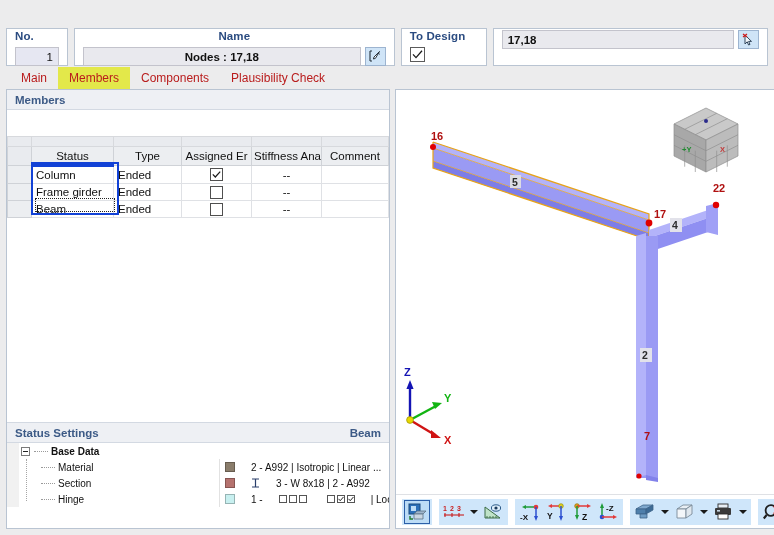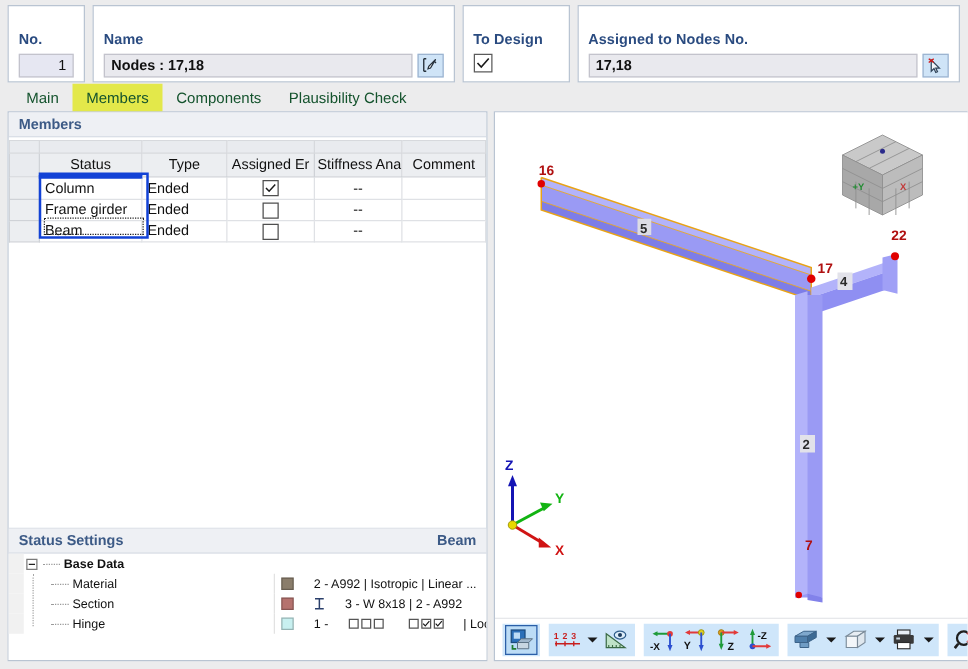--- a/index.html
+++ b/index.html
@@ -7,24 +7,24 @@
     width:774px;height:535px;overflow:hidden;
     background:#ececed;
     font-family:"Liberation Sans", sans-serif;
     font-size:11.5px;color:#111;
     -webkit-font-smoothing:antialiased;
   }
   .app{position:relative;width:774px;height:535px;box-sizing:border-box;}
 
   
   .hdr{display:flex;gap:6px;padding:4px 6px 0 6px;box-sizing:border-box;height:66px;}
-  .hdr-card{background:#fff;border:1px solid #b9c4d2;box-sizing:border-box;padding:21px 8px 6px 8px;}
+  .hdr-card{background:#fff;border:1px solid #b9c4d2;box-sizing:border-box;padding:1px 8px 6px 8px;margin-top:24px;}
   .hdr-card .cap{color:#2a4b80;font-weight:bold;font-size:11.5px;margin-bottom:5px;letter-spacing:.1px;}
   .no-card{width:62px;}
-  .name-card{flex:1 1 auto;}
+  .name-card{flex:1 1 auto;text-align:center;}
   .design-card{width:86px;}
   .nodes-card{flex:1 1 auto;}
 
   .field{
     background:#e9e9ee;border:1px solid #c3c3cc;height:19px;line-height:19px;
     box-sizing:border-box;padding:0 5px;font-size:11.5px;color:#111;
   }
   .field.num{background:#e6e7f2;text-align:right;}
   .fieldrow{display:flex;align-items:stretch;gap:4px;}
   .fieldrow .field{flex:1 1 auto;font-weight:bold;}
@@ -35,40 +35,40 @@
   .chkbig{
     width:15px;height:15px;border:1px solid #5b5b5b;background:#fff;box-sizing:border-box;
     display:flex;align-items:center;justify-content:center;margin-top:1px;
   }
   .chkbig svg{display:block;}
 
   
   .tabs{display:flex;align-items:flex-end;height:23px;padding-left:10px;box-sizing:border-box;
         position:relative;}
   .tab{
-    height:22px;line-height:22px;padding:0 11px;font-size:12px;color:#14532d;
+    height:22px;line-height:22px;padding:0 11px;font-size:12px;color:#b91c1c;
     background:transparent;box-sizing:border-box;cursor:default;white-space:nowrap;
   }
   .tab.active{background:#e3e84a;}
 
   
   .main{display:flex;gap:0;padding:0 6px 6px 6px;box-sizing:border-box;height:446px;}
   .left{width:384px;box-sizing:border-box;background:#fff;border:1px solid #b9c4d2;
         display:flex;flex-direction:column;}
   .right{flex:1 1 auto;margin-left:5px;box-sizing:border-box;background:#fff;
          border:1px solid #b9c4d2;display:flex;flex-direction:column;}
 
   
   .sec-title{
     background:#eef0f4;color:#3c5a86;font-weight:bold;font-size:11.5px;
     padding:4px 8px 3px 8px;border-bottom:1px solid #d3d9e2;
     display:flex;justify-content:space-between;align-items:center;
   }
   .sec-title .right-lbl{color:#3c5a86;font-weight:bold;}
-  .tbl-wrap{flex:1 1 auto;background:#fff;overflow:hidden;position:relative;padding:2px 0 0 0;}
+  .tbl-wrap{flex:1 1 auto;background:#fff;overflow:hidden;position:relative;padding:2px 0 0 0;margin-top:24px;}
   table.grid{border-collapse:collapse;width:100%;table-layout:fixed;font-size:11.5px;}
   table.grid col.c0{width:24px;}
   table.grid col.c1{width:82px;}
   table.grid col.c2{width:68px;}
   table.grid col.c3{width:70px;}
   table.grid col.c4{width:70px;}
   table.grid col.c5{width:auto;}
   table.grid thead td{height:9px;background:#e9ebef;border:1px solid #d7d9dd;padding:0;}
   table.grid thead tr.hl td{
     height:17px;background:#eceef1;border:1px solid #cfd2d7;
@@ -167,21 +167,20 @@
     <div class="hdr-card design-card">
       <div class="cap">To Design</div>
       <div class="chkbig">
         <svg width="11" height="9" viewBox="0 0 11 9">
           <path d="M1 4.4 L4 7.6 L10 0.8" stroke="#1a1a1a" stroke-width="1.3" fill="none"></path>
         </svg>
       </div>
     </div>
 
     <div class="hdr-card nodes-card">
-      <div class="cap">Assigned to Nodes No.</div>
       <div class="fieldrow">
         <div class="field">17,18</div>
         <div class="minibtn">
           <svg width="15" height="14" viewBox="0 0 15 14">
             <path d="M4 2 L4 11 L6.2 8.8 L7.6 12 L9 11.4 L7.6 8.4 L10.5 8.4 Z" fill="#f2f6fb" stroke="#31465c" stroke-width="1"></path>
             <path d="M2 1 L6 4 M6 1 L2 4" stroke="#d01818" stroke-width="1.2"></path>
           </svg>
         </div>
       </div>
     </div>

